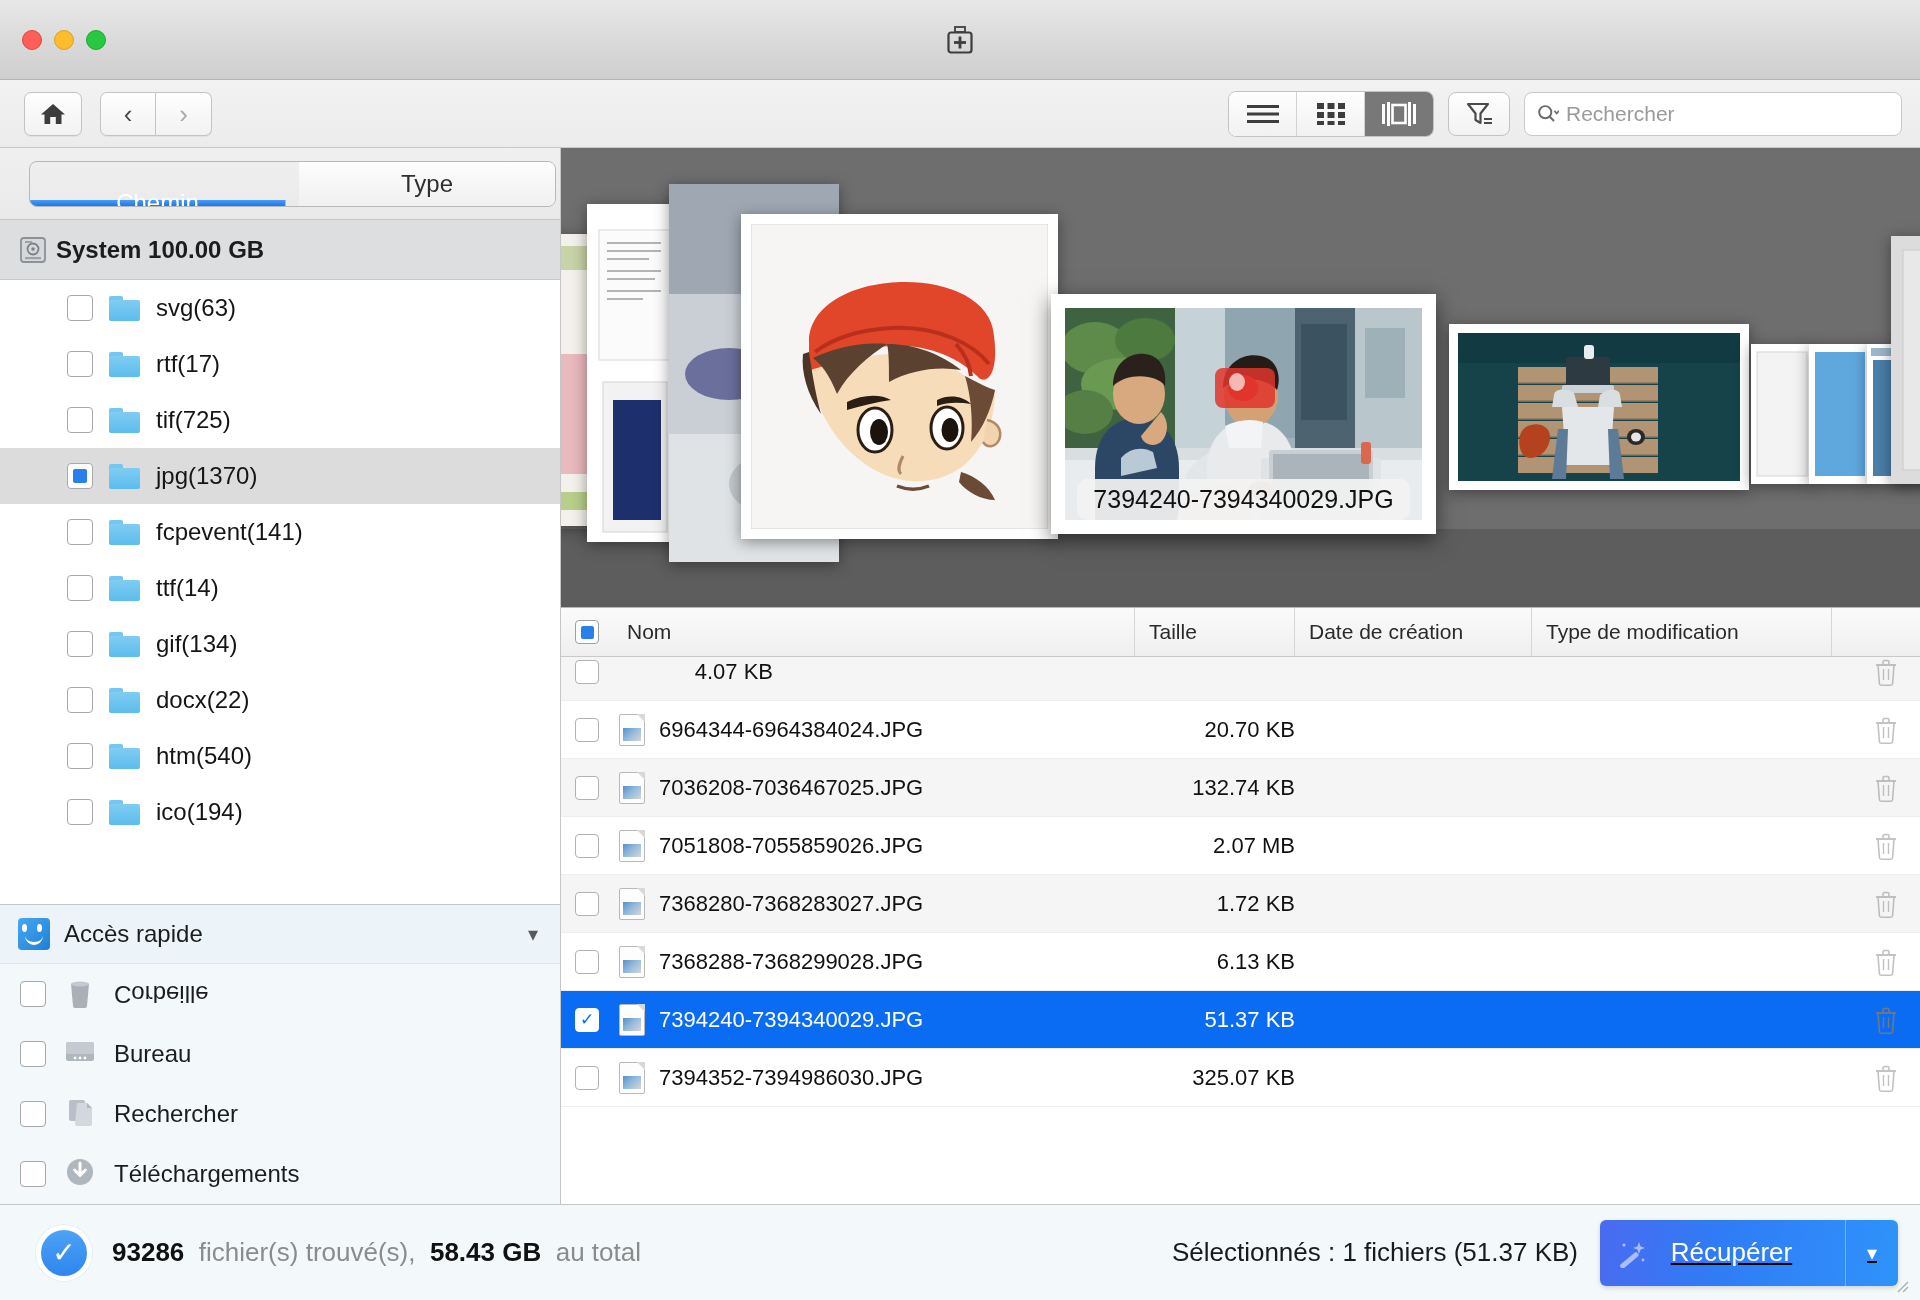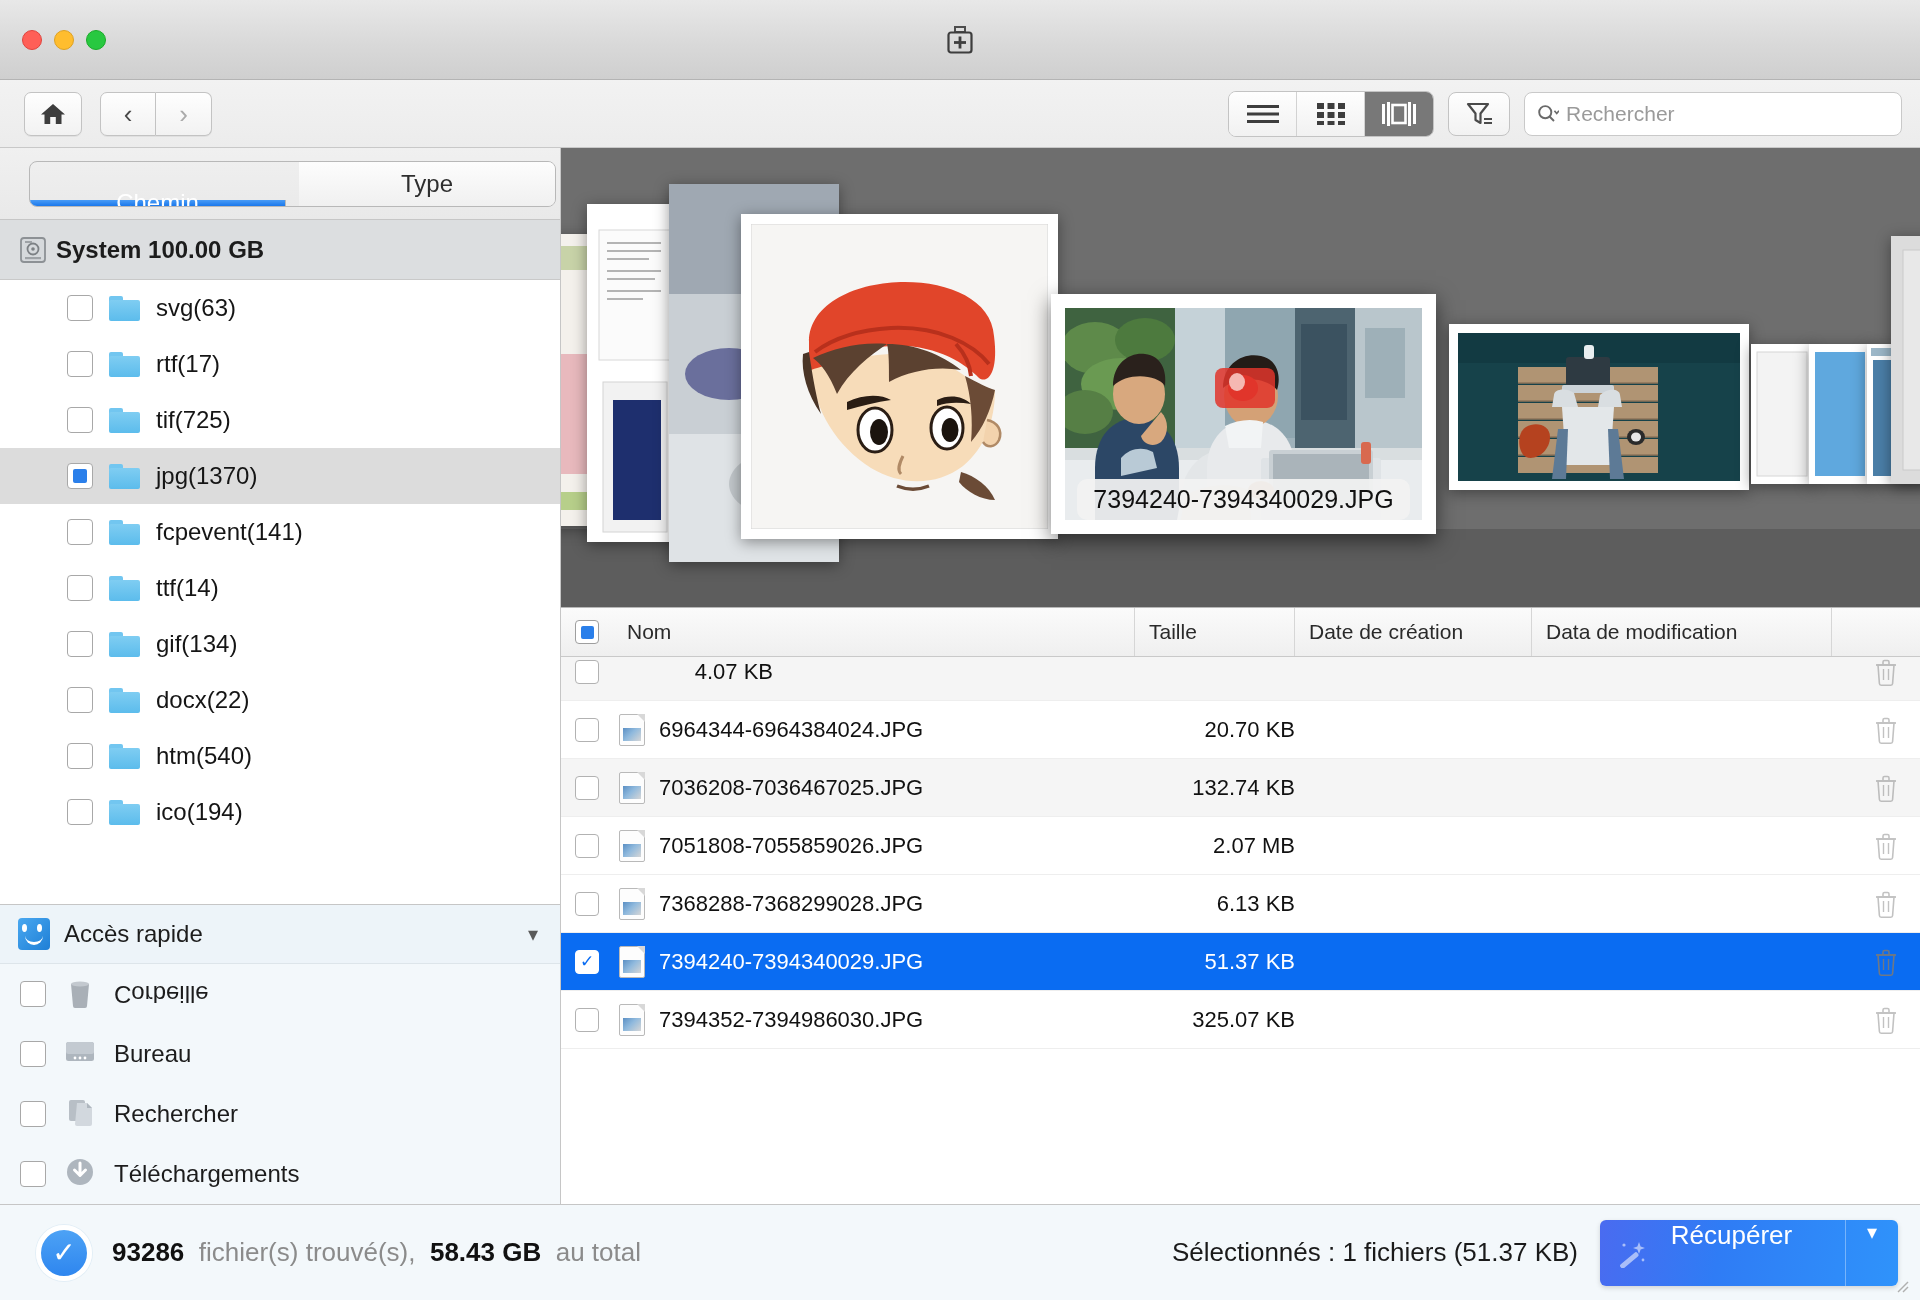--- a/index.html
+++ b/index.html
@@ -301,22 +301,22 @@
     display: flex; align-items: center; justify-content: center;
     color: #fff; font-size: 28px; line-height: 1;
   }
   .status-text { font-size: 26px; color: #8b8b8b; }
   .status-text b { color: #111; font-weight: bold; }
   .status-right { margin-left: auto; display: flex; align-items: center; gap: 22px; }
   .sel-text { font-size: 26px; color: #1a1a1a; }
   .recover {
     height: 66px; width: 298px; border-radius: 6px;
     background: linear-gradient(100deg, #4a6bf0 0%, #2f7cf5 40%, #2f93fb 100%);
-    display: flex; align-items: flex-start; position: relative;
-    box-shadow: 0 2px 5px rgba(0,0,0,0.15); cursor: default;
+    display: flex; align-items: center; position: relative;
+    box-shadow: 0 2px 5px rgba(0,0,0,0.15); cursor: default; text-decoration: underline;
   }
   .recover .wand { position: absolute; left: 16px; top: 18px; width: 30px; height: 30px; opacity: 0.55; }
   .recover .rlabel {
     flex: 1; text-align: center; color: #fff; font-size: 26px; padding-left: 18px;
   }
   .recover .rdiv { width: 1px; height: 100%; background: rgba(255,255,255,0.35); }
   .recover .rcaret { width: 52px; text-align: center; color: #fff; font-size: 20px; }
   .sb-corner {
     position: absolute; right: 10px; bottom: 6px; width: 18px; height: 18px;
   }
@@ -710,21 +710,21 @@
         <div class="hcell h-name">
           <span>Nom</span>
         </div>
         <div class="hcell h-size">
           <span>Taille</span>
         </div>
         <div class="hcell h-created">
           <span>Date de création</span>
         </div>
         <div class="hcell h-modified">
-          <span>Data de modification</span>
+          <span>Type de modification</span>
         </div>
         <div class="hcell h-rest"></div>
       </div>
 
       <div class="filelist" id="filelist">
           <div class="frow alt" style="margin-top: -14px;">
             <div class="cell c-check">
               <div class="rcbox"></div>
             </div>
             <div class="cell c-size">
@@ -791,20 +791,43 @@
           <div class="frow">
             <div class="cell c-check">
               <div class="rcbox"></div>
             </div>
             <div class="cell c-name">
               <span class="jpg-icon"></span>
               <span class="fname">7051808-7055859026.JPG</span>
             </div>
             <div class="cell c-size">
               <span class="fsize">2.07 MB</span>
+            </div>
+            <div class="cell c-created"></div>
+            <div class="cell c-modified"></div>
+            <div class="cell c-rest">
+              <svg class="trash-icon" viewBox="0 0 24 28">
+                <path d="M4 7 h16 l-1.4 18.5 a1.8 1.8 0 0 1 -1.8 1.7 h-9.6 a1.8 1.8 0 0 1 -1.8 -1.7 Z" fill="none" stroke="#7a7a7a" stroke-width="1.6"></path>
+                <line x1="2" y1="7" x2="22" y2="7" stroke="#7a7a7a" stroke-width="1.8"></line>
+                <path d="M9 7 V4 a1.5 1.5 0 0 1 1.5 -1.5 h3 A1.5 1.5 0 0 1 15 4 V7" fill="none" stroke="#7a7a7a" stroke-width="1.6"></path>
+                <line x1="9.5" y1="11" x2="9.5" y2="22" stroke="#7a7a7a" stroke-width="1.4"></line>
+                <line x1="14.5" y1="11" x2="14.5" y2="22" stroke="#7a7a7a" stroke-width="1.4"></line>
+              </svg>
+            </div>
+          </div>
+          <div class="frow alt">
+            <div class="cell c-check">
+              <div class="rcbox"></div>
+            </div>
+            <div class="cell c-name">
+              <span class="jpg-icon"></span>
+              <span class="fname">7368280-7368283027.JPG</span>
+            </div>
+            <div class="cell c-size">
+              <span class="fsize">1.72 KB</span>
             </div>
             <div class="cell c-created"></div>
             <div class="cell c-modified"></div>
             <div class="cell c-rest">
               <svg class="trash-icon" viewBox="0 0 24 28">
                 <path d="M4 7 h16 l-1.4 18.5 a1.8 1.8 0 0 1 -1.8 1.7 h-9.6 a1.8 1.8 0 0 1 -1.8 -1.7 Z" fill="none" stroke="#7a7a7a" stroke-width="1.6"></path>
                 <line x1="2" y1="7" x2="22" y2="7" stroke="#7a7a7a" stroke-width="1.8"></line>
                 <path d="M9 7 V4 a1.5 1.5 0 0 1 1.5 -1.5 h3 A1.5 1.5 0 0 1 15 4 V7" fill="none" stroke="#7a7a7a" stroke-width="1.6"></path>
                 <line x1="9.5" y1="11" x2="9.5" y2="22" stroke="#7a7a7a" stroke-width="1.4"></line>
                 <line x1="14.5" y1="11" x2="14.5" y2="22" stroke="#7a7a7a" stroke-width="1.4"></line>

